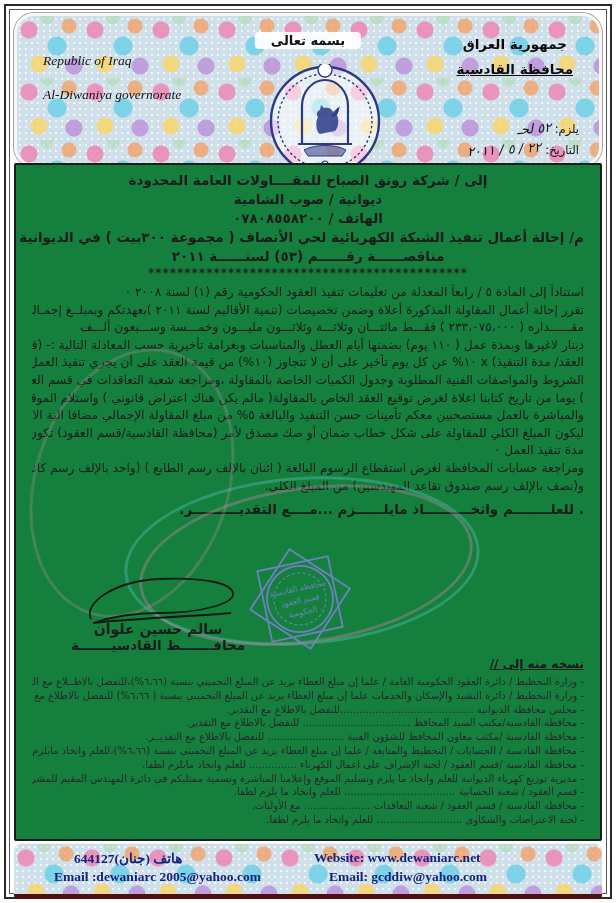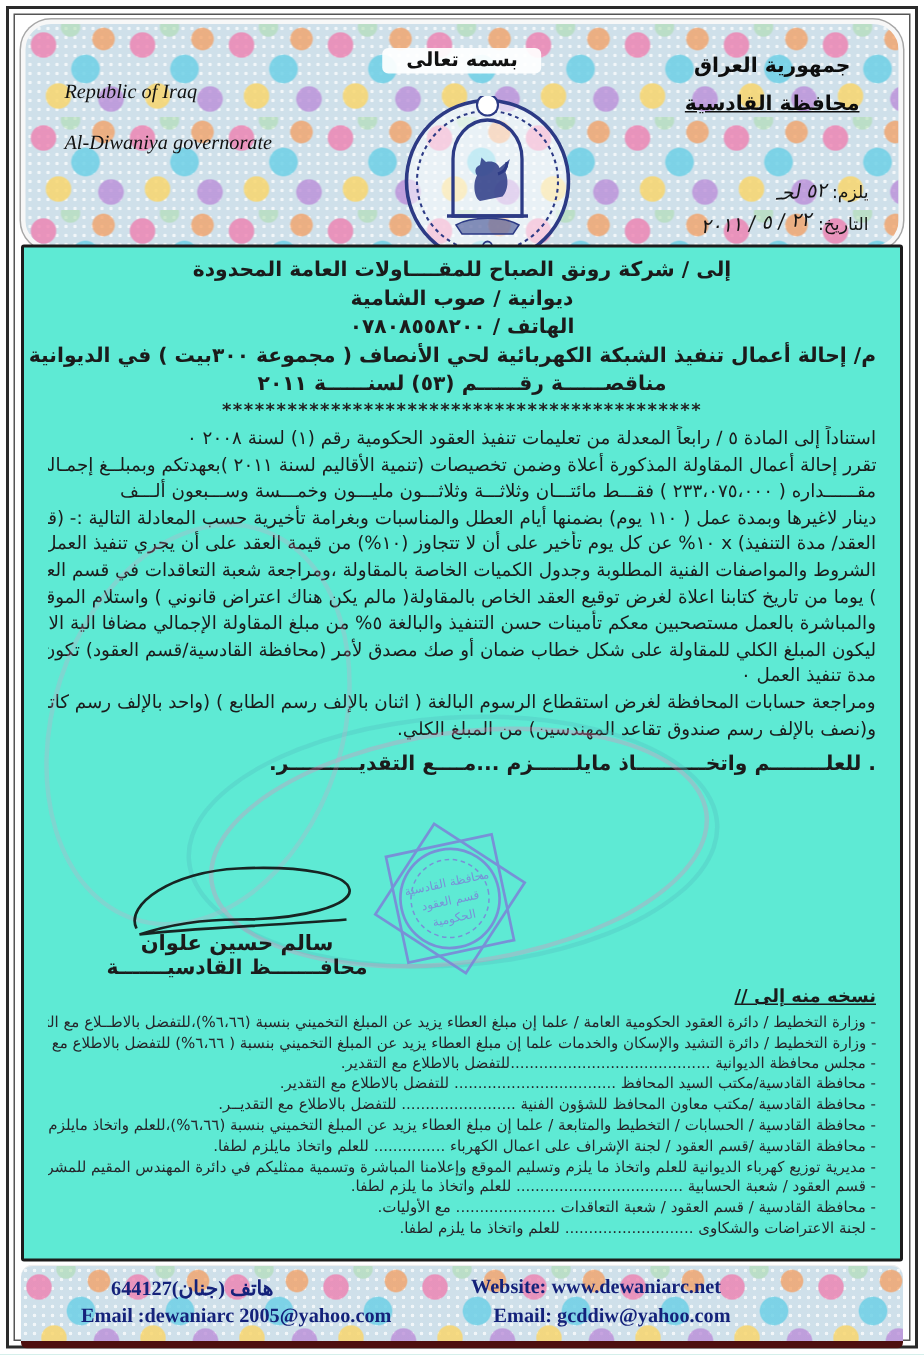--- a/index.html
+++ b/index.html
@@ -35,21 +35,21 @@
   .ar-head{position:absolute;right:26px;top:20px;text-align:center;direction:rtl;color:#0d0d0d;}
   .ar-head .l{font-weight:700;font-size:13.5px;margin-bottom:9px;white-space:nowrap;}
   .ar-head .u{text-decoration:underline;}
   .numdate{position:absolute;right:20px;top:105px;direction:rtl;color:#151515;font-size:11.5px;}
   .numdate .row{margin-bottom:6px;white-space:nowrap;}
   .hand{display:inline-block;font-style:italic;font-size:13px;transform:rotate(-4deg);letter-spacing:2px;}
 
   .seal{position:absolute;left:251px;top:48px;}
 
   .panel{position:absolute;top:163px;left:14px;right:14px;height:678px;
-    background:#5eead4;border:2px solid #1c1c1c;border-radius:2px;
+    background:#15803d;border:2px solid #1c1c1c;border-radius:2px;
     padding:6px 16px;box-sizing:border-box;direction:rtl;color:#1b1b1b;}
   .center{text-align:center;}
   .rec-line{font-weight:700;font-size:13.5px;line-height:19px;white-space:nowrap;}
   .stars{font-size:12px;letter-spacing:1px;line-height:14px;color:#222;font-weight:700;}
   .body-text{margin-top:4px;font-size:12.2px;line-height:17.6px;text-align:right;}
   .body-text .bl{white-space:nowrap;overflow:hidden;}
   .closing{margin-top:6px;font-weight:700;font-size:13.5px;white-space:nowrap;}
 
   .dist{position:absolute;right:16px;left:16px;top:492px;direction:rtl;}
   .dist-header{font-weight:700;font-size:12px;text-decoration:underline;margin-bottom:4px;}

